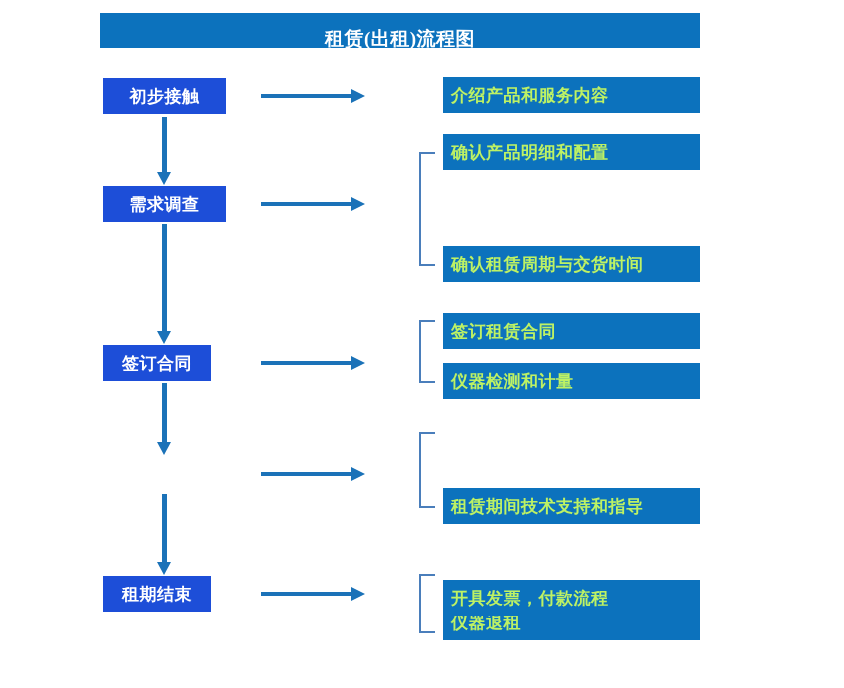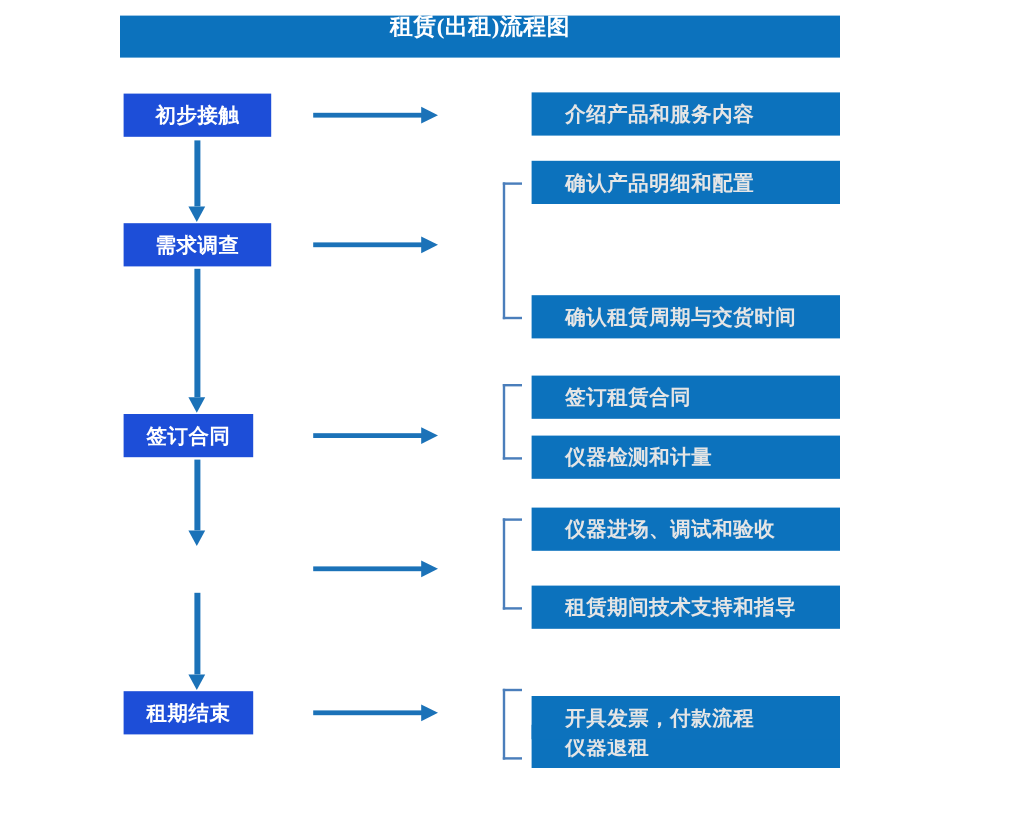--- a/index.html
+++ b/index.html
@@ -22,21 +22,21 @@
 
   
   .title-bar {
     position: absolute;
     left: 100px;
     top: 13px;
     width: 600px;
     height: 35px;
     background: #0C72BD;
     display: flex;
-    align-items: flex-start;
+    align-items: flex-end;
     justify-content: center;
   }
   .title-bar .title-text {
     color: #ffffff;
     font-size: 19px;
     font-weight: bold;
     letter-spacing: 0.5px;
     line-height: 1;
   }
 
@@ -64,25 +64,25 @@
   .detail-box {
     position: absolute;
     left: 443px;
     width: 257px;
     height: 36px;
     background: #0C72BD;
     display: flex;
     align-items: center;
   }
   .detail-box .detail-label {
-    color: #e5e5e5;
+    color: #bef264;
     font-size: 17px;
     font-weight: bold;
     line-height: 1;
-    padding-left: 28px;
+    padding-left: 8px;
     letter-spacing: 0.5px;
     white-space: nowrap;
   }
 
   
   .h-arrow {
     position: absolute;
     left: 261px;
     width: 104px;
     height: 14px;
@@ -230,23 +230,20 @@
   </div>
 
   <div class="detail-box" style="top:313px;">
     <span class="detail-label">签订租赁合同</span>
   </div>
 
   <div class="detail-box" style="top:363px;">
     <span class="detail-label">仪器检测和计量</span>
   </div>
 
-  <div class="detail-box" style="top:423px;">
-    <span class="detail-label">仪器进场、调试和验收</span>
-  </div>
 
   <div class="detail-box" style="top:488px;">
     <span class="detail-label">租赁期间技术支持和指导</span>
   </div>
 
   <div class="detail-box" style="top:563px;margin-top:41px;">
     <span class="detail-label">仪器退租</span>
   </div>
 
   <div class="detail-box" style="top:580px;">

